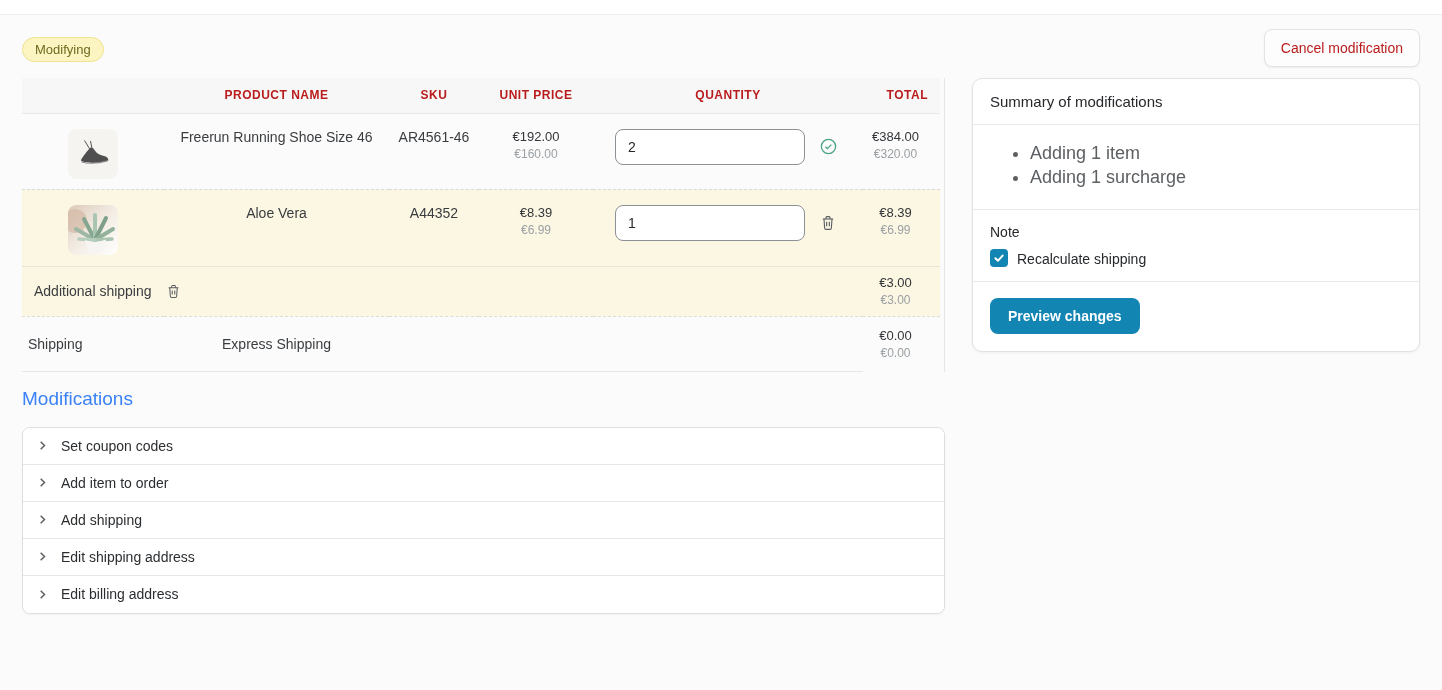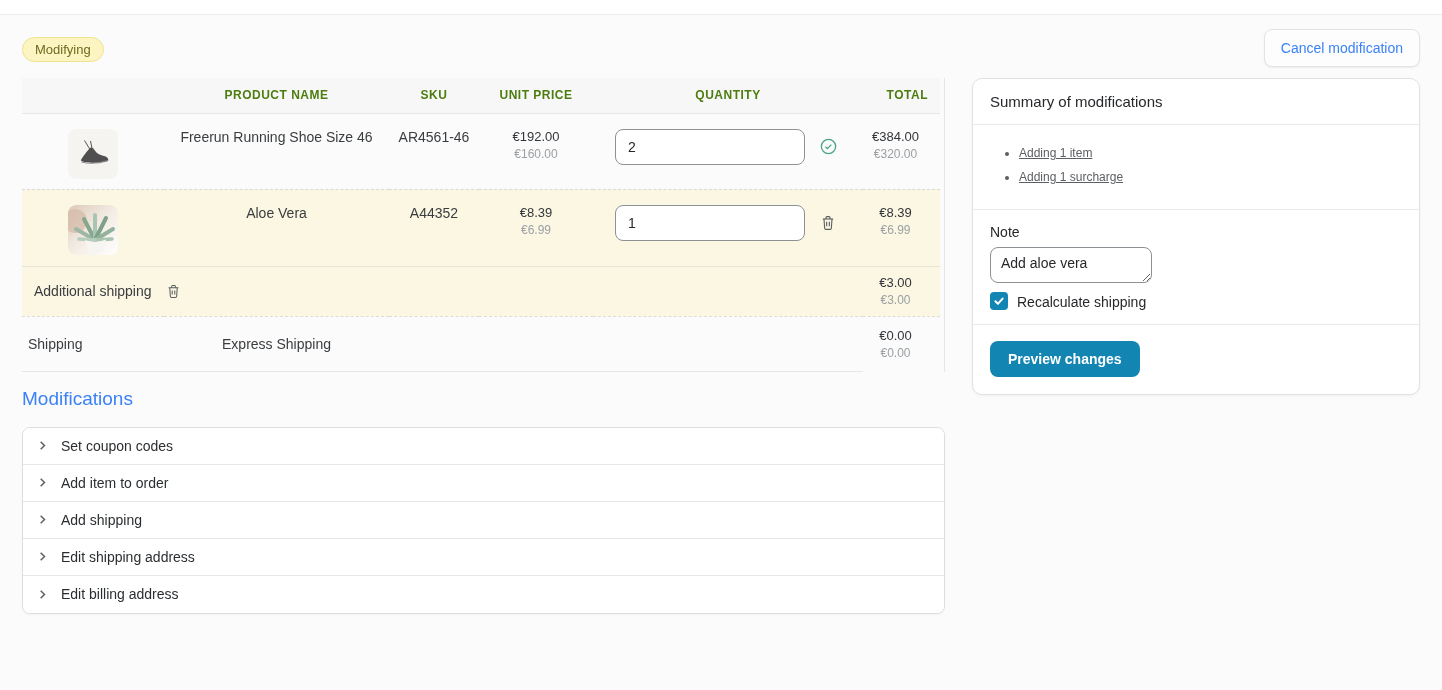--- a/index.html
+++ b/index.html
@@ -15,36 +15,36 @@
 
   
   .header-row { display:flex; justify-content:space-between; align-items:flex-start; margin-bottom:11px; }
   .badge {
     display:inline-block; margin-top:8px;
     background:#fdf5c1; border:1px solid #eee38e; border-radius:999px;
     padding:4px 12px; font-size:13px; color:#6f6a1f;
   }
   .btn-secondary {
     background:#fdfdfd; border:1px solid #e3e3e3; border-radius:8px;
-    padding:10px 16px; font-size:14px; color:#3b82f6;
+    padding:10px 16px; font-size:14px; color:#b91c1c;
     font-family:"Liberation Sans", sans-serif;
     box-shadow:0 1px 2px rgba(0,0,0,0.06); cursor:pointer;
   }
 
   .content-row { display:flex; gap:27px; align-items:flex-start; }
   .left-col { width:923px; }
   .right-col { width:513px; }
 
   
   .table-wrap { width:923px; padding-right:4px; border-right:1px solid #e6e6e6; }
   table { width:918px; border-collapse:collapse; table-layout:fixed; }
   td, th { box-sizing:border-box; }
   thead th {
     background:#f7f7f8; height:35px; font-size:12px; font-weight:600;
-    color:#4d7c0f; letter-spacing:0.5px; text-align:center;
+    color:#b91c1c; letter-spacing:0.5px; text-align:center;
     border-bottom:1px solid #e8e8e8; padding:0 6px;
   }
   thead th.col-total { text-align:right; padding-right:12px; }
   tbody td { vertical-align:top; padding-top:15px; text-align:center; font-size:14px; color:#3a3d40; }
   tr.item-row-existing td { height:76px; border-bottom:1px dashed #d9d9d9; }
   tr.item-row-new td { height:77px; background:#fcf7e3; border-bottom:1px solid #e6e4d9; }
   tr.surcharge-row td { height:50px; background:#fcf7e3; vertical-align:middle; padding-top:0; border-bottom:1px dashed #e0ddcf; }
   tr.shipping-row td { height:55px; vertical-align:middle; padding-top:0; border-bottom:1px solid #e6e6e6; }
   tr.shipping-row td:last-child { border-bottom:none; }
   td.cell-total { text-align:center; padding-right:12px; }
@@ -76,21 +76,21 @@
 
   
   .card {
     background:#fff; border:1px solid #e0e2e4; border-radius:10px;
     box-shadow:0 1px 3px rgba(0,0,0,0.05);
   }
   .card-section { padding:14px 17px; border-bottom:1px solid #e9eaeb; }
   .card-section:last-child { border-bottom:none; }
   .card-title { font-size:15px; font-weight:500; color:#26282b; }
   .summary-list { margin:4px 0 8px 24px; }
-  .summary-list li { font-size:12px; color:#5d6063; margin:5px 5px; line-height:19px;text-decoration:underline; }
+  .summary-list li { font-size:18px; color:#5d6063; margin:5px 16px; line-height:19px; }
   .note-label { font-size:14px; font-weight:500; color:#26282b; margin-bottom:7px; }
   .note-input {
     width:162px; height:36px; border:1px solid #8c9196; border-radius:8px;
     padding:7px 10px; font-size:14px; color:#26282b; resize:both;
     font-family:"Liberation Sans", sans-serif; display:block;
   }
   .check-row { display:flex; align-items:flex-end; gap:9px; margin-top:9px; }
   .checkbox {
     width:18px; height:18px; border-radius:4px; background:#1285b2;
     display:inline-flex; align-items:center; justify-content:center; cursor:pointer;
@@ -296,21 +296,20 @@
           <div class="card-title">Summary of modifications</div>
         </div>
         <div class="card-section">
           <ul class="summary-list">
             <li>Adding 1 item</li>
             <li>Adding 1 surcharge</li>
           </ul>
         </div>
         <div class="card-section">
           <div class="note-label">Note</div>
-          <textarea class="note-input" style="">Add aloe vera</textarea>
           <div class="check-row">
             <span class="checkbox">
               <svg width="12" height="12" viewBox="0 0 12 12" fill="none">
                   <path d="M2.4 6.3l2.5 2.5 4.7-5.2" stroke="#ffffff" stroke-width="2" stroke-linecap="round" stroke-linejoin="round"></path>
                 </svg>
             </span>
             <span class="check-label">Recalculate shipping</span>
           </div>
         </div>
         <div class="card-section">

